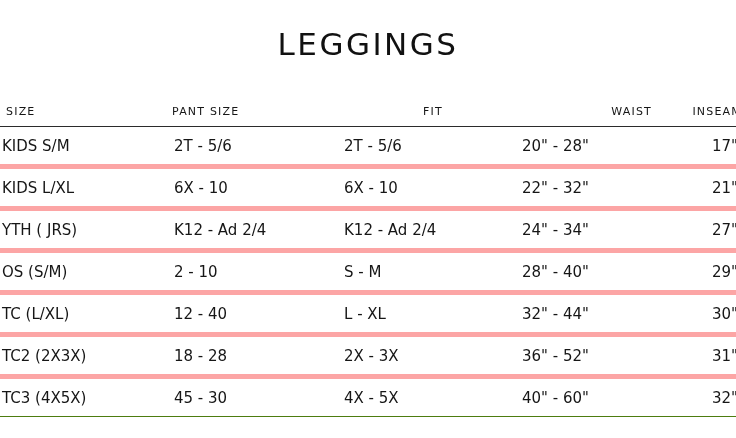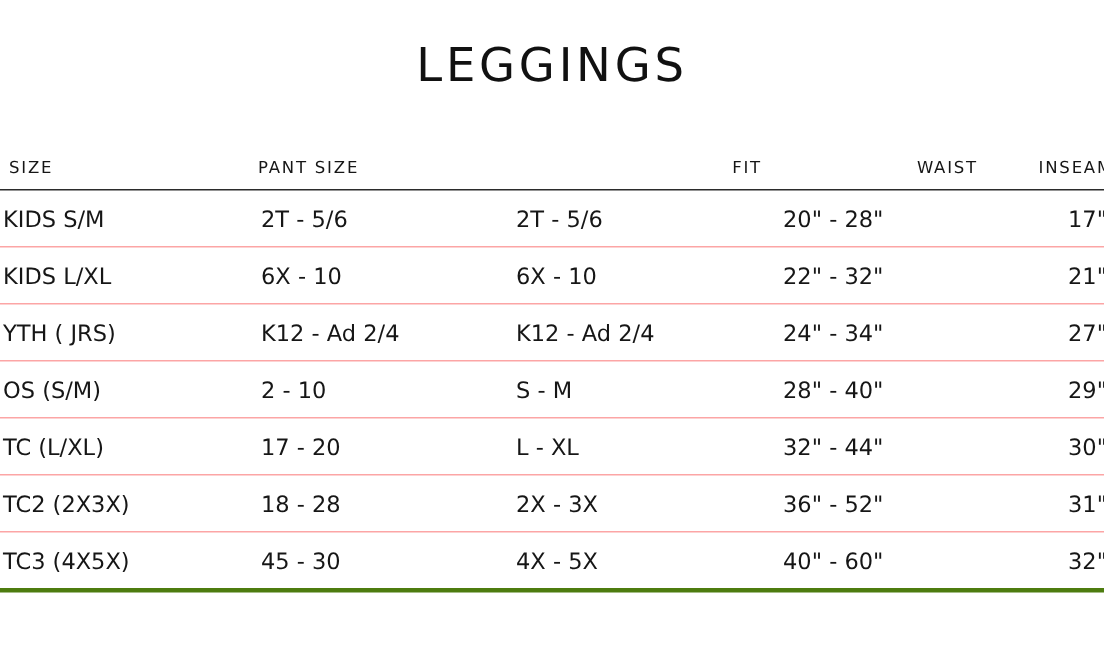--- a/index.html
+++ b/index.html
@@ -32,21 +32,21 @@
   }
   table.size-chart {
     width: 660px;
     margin: 34px auto 0 auto;
     border-collapse: collapse;
     table-layout: fixed;
   }
   table.size-chart th,
   table.size-chart td {
     border: none;
-    border-bottom: 1px solid #fca5a5;
+    border-bottom: 5px solid #fca5a5;
     font-weight: 400;
     font-size: 15px;
     color: #161616;
     padding: 0;
     height: 37px;
     vertical-align: middle;
     white-space: nowrap;
   }
   table.size-chart thead th {
     border-bottom: 1px solid #2b2b2b;
@@ -56,26 +56,26 @@
   }
   
   .col-size   { width: 150px; text-align: left;   padding-left: 2px !important; }
   .col-pant   { width: 160px; text-align: left;   padding-left: 18px !important; }
   .col-fit    { width: 150px; text-align: left;   padding-left: 12px !important; }
   .col-waist  { width: 130px; text-align: left;   padding-left: 14px !important; }
   .col-inseam { width: 90px;  text-align: right;  padding-right: 4px !important; }
 
   thead .col-size   { text-align: left;   padding-left: 6px !important; }
   thead .col-pant   { text-align: left;   padding-left: 16px !important; margin-top: 40px; }
-  thead .col-fit    { text-align: right;   padding-left: 26px !important; }
+  thead .col-fit    { text-align: center;   padding-left: 26px !important; }
   thead .col-waist  { text-align: right;   padding-left: 14px !important; }
   thead .col-inseam { text-align: right;  padding-right: 0 !important; }
 
   tbody tr:last-child td {
-    border-bottom: 3px solid #4d7c0f;
+    border-bottom: 1px solid #4d7c0f;
   }
 </style>
 </head>
 <body>
 
 <div class="page">
 
   <h1 class="title">LEGGINGS</h1>
 
   <table class="size-chart">
@@ -112,21 +112,21 @@
       </tr>
       <tr>
         <td class="col-size">OS (S/M)</td>
         <td class="col-pant">2 - 10</td>
         <td class="col-fit">S - M</td>
         <td class="col-waist">28" - 40"</td>
         <td class="col-inseam">29"</td>
       </tr>
       <tr>
         <td class="col-size">TC (L/XL)</td>
-        <td class="col-pant">17 - 20</td>
+        <td class="col-pant">12 - 40</td>
         <td class="col-fit">L - XL</td>
         <td class="col-waist">32" - 44"</td>
         <td class="col-inseam">30"</td>
       </tr>
       <tr>
         <td class="col-size">TC2 (2X3X)</td>
         <td class="col-pant">18 - 28</td>
         <td class="col-fit">2X - 3X</td>
         <td class="col-waist">36" - 52"</td>
         <td class="col-inseam">31"</td>

